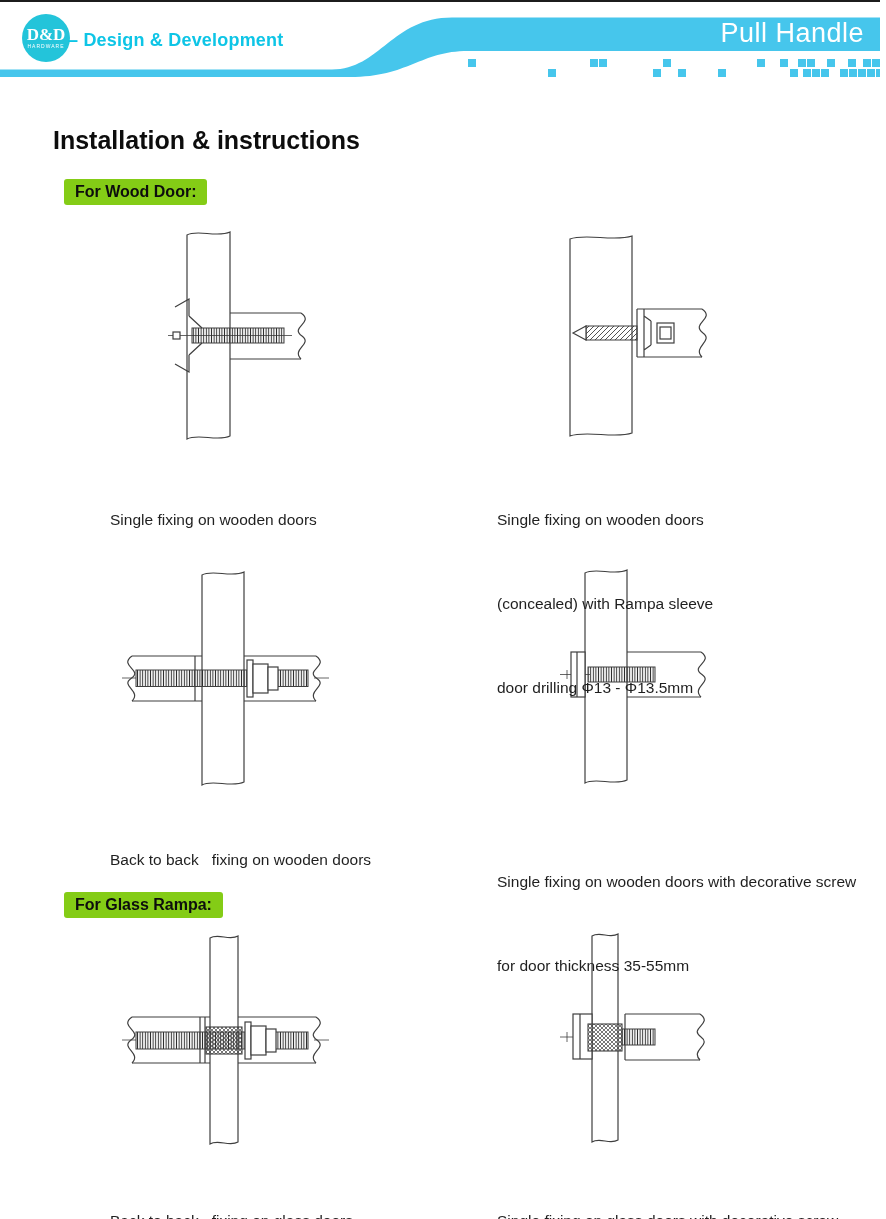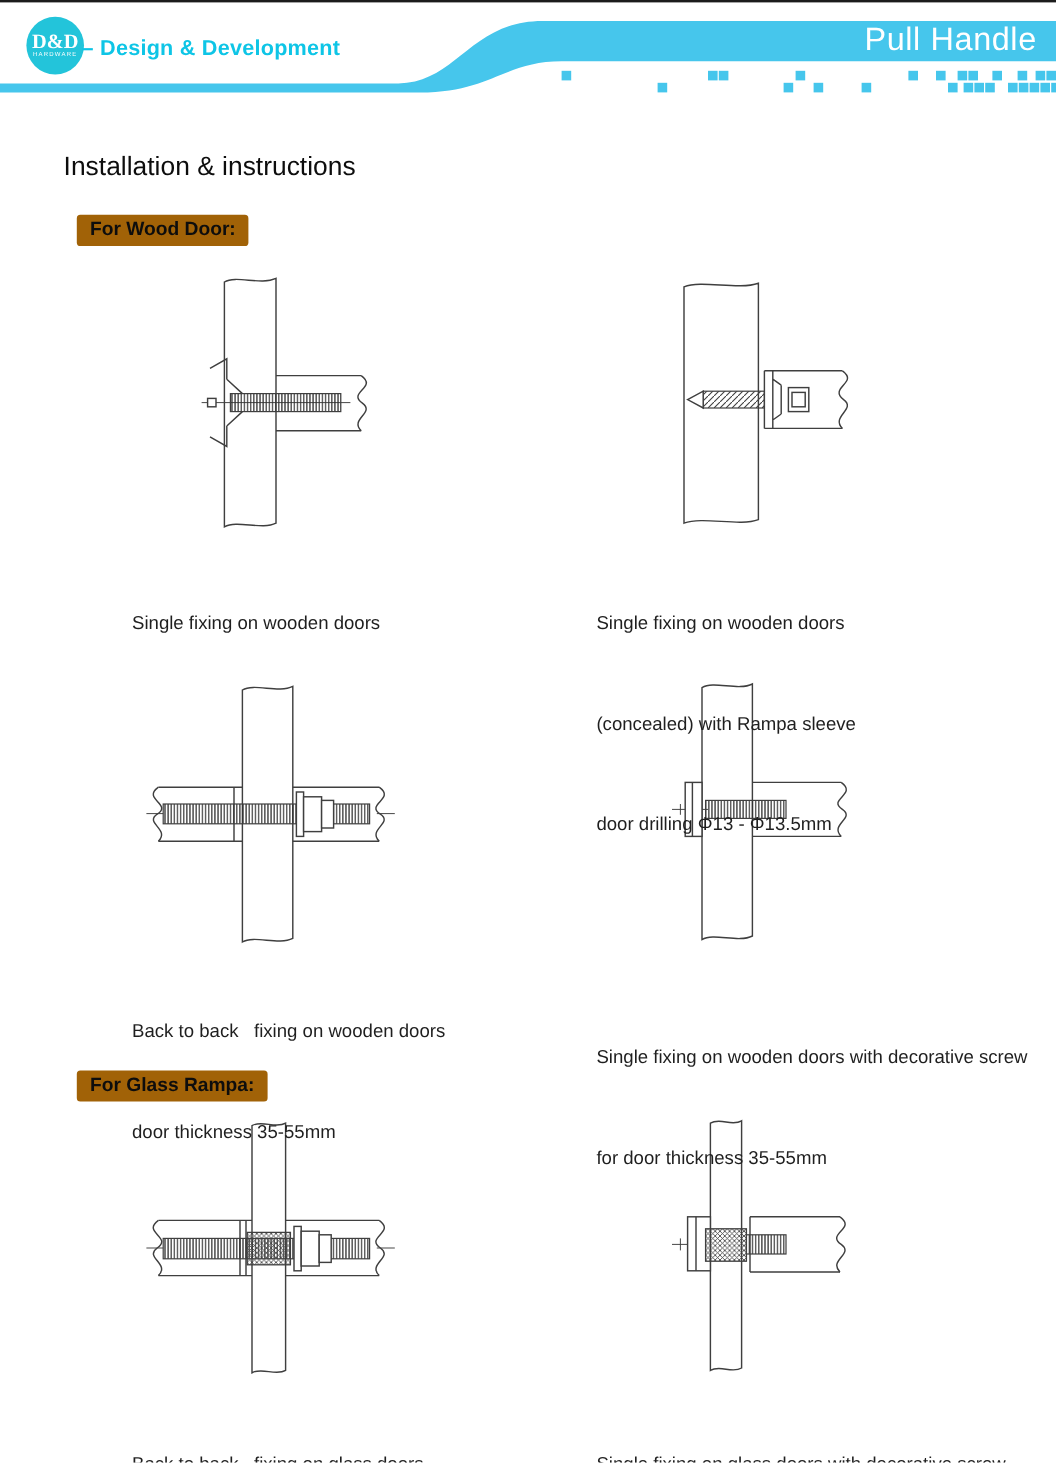--- a/index.html
+++ b/index.html
@@ -11,22 +11,22 @@
   .swoosh{position:absolute;left:0;top:0;}
   .logo-circle{position:absolute;left:22px;top:14px;width:48px;height:48px;border-radius:50%;
     background:#23c4da;display:flex;flex-direction:column;align-items:center;justify-content:center;}
   .logo-main{font-family:"Liberation Serif",serif;font-weight:bold;font-size:17px;color:#fff;line-height:16px;}
   .logo-sub{font-size:5px;color:#fff;letter-spacing:1px;line-height:6px;}
   .brand{position:absolute;left:68px;top:30px;font-size:18px;font-weight:bold;color:#0ec5e6;letter-spacing:0.2px;}
   .product-title{position:absolute;right:16px;top:18px;font-size:27px;color:#ffffff;letter-spacing:0.5px;}
   .pixels{position:absolute;left:0;top:56px;}
 
   
-  .page-title{position:absolute;left:53px;top:126px;font-size:22px;font-weight:normal;color:#0d0d0d;text-align:right;}
-  .section-label{position:absolute;left:64px;background:#a16207;border-radius:3px;
+  .page-title{position:absolute;left:53px;top:126px;font-size:25px;font-weight:bold;color:#0d0d0d;text-align:right;}
+  .section-label{position:absolute;left:64px;background:#84cc16;border-radius:3px;
     padding:4px 11px;font-size:16px;font-weight:bold;color:#0d0d0d;}
   .label-wood{top:179px;}
   .label-glass{top:892px;}
   .fig-cap{position:absolute;font-size:15.5px;line-height:28px;color:#1f1f1f;white-space:pre;}
   .cap-r1l{left:110px;top:450px;}
   .cap-r1r{left:497px;top:450px;}
   .cap-r2l{left:110px;top:790px;}
   .cap-r2r{left:497px;top:812px;}
   .cap-r3l{left:110px;top:1151px;}
   .cap-r3r{left:497px;top:1151px;}
@@ -214,21 +214,20 @@
   <div class="fig-cap cap-r1l">
     <div>Single fixing on wooden doors</div>
   </div>
   <div class="fig-cap cap-r1r">
     <div>Single fixing on wooden doors</div>
     <div>(concealed) with Rampa sleeve</div>
     <div>door drilling Φ13 - Φ13.5mm</div>
   </div>
   <div class="fig-cap cap-r2l">
     <div>Back to back   fixing on wooden doors</div>
-    <div>door thickness 35-55mm</div>
   </div>
   <div class="fig-cap cap-r2r">
     <div>Single fixing on wooden doors with decorative screw</div>
     <div>for door thickness 35-55mm</div>
   </div>
   <div class="fig-cap cap-r3l">
     <div>Back to back   fixing on glass doors</div>
     
   </div>
   <div class="fig-cap cap-r3r">

